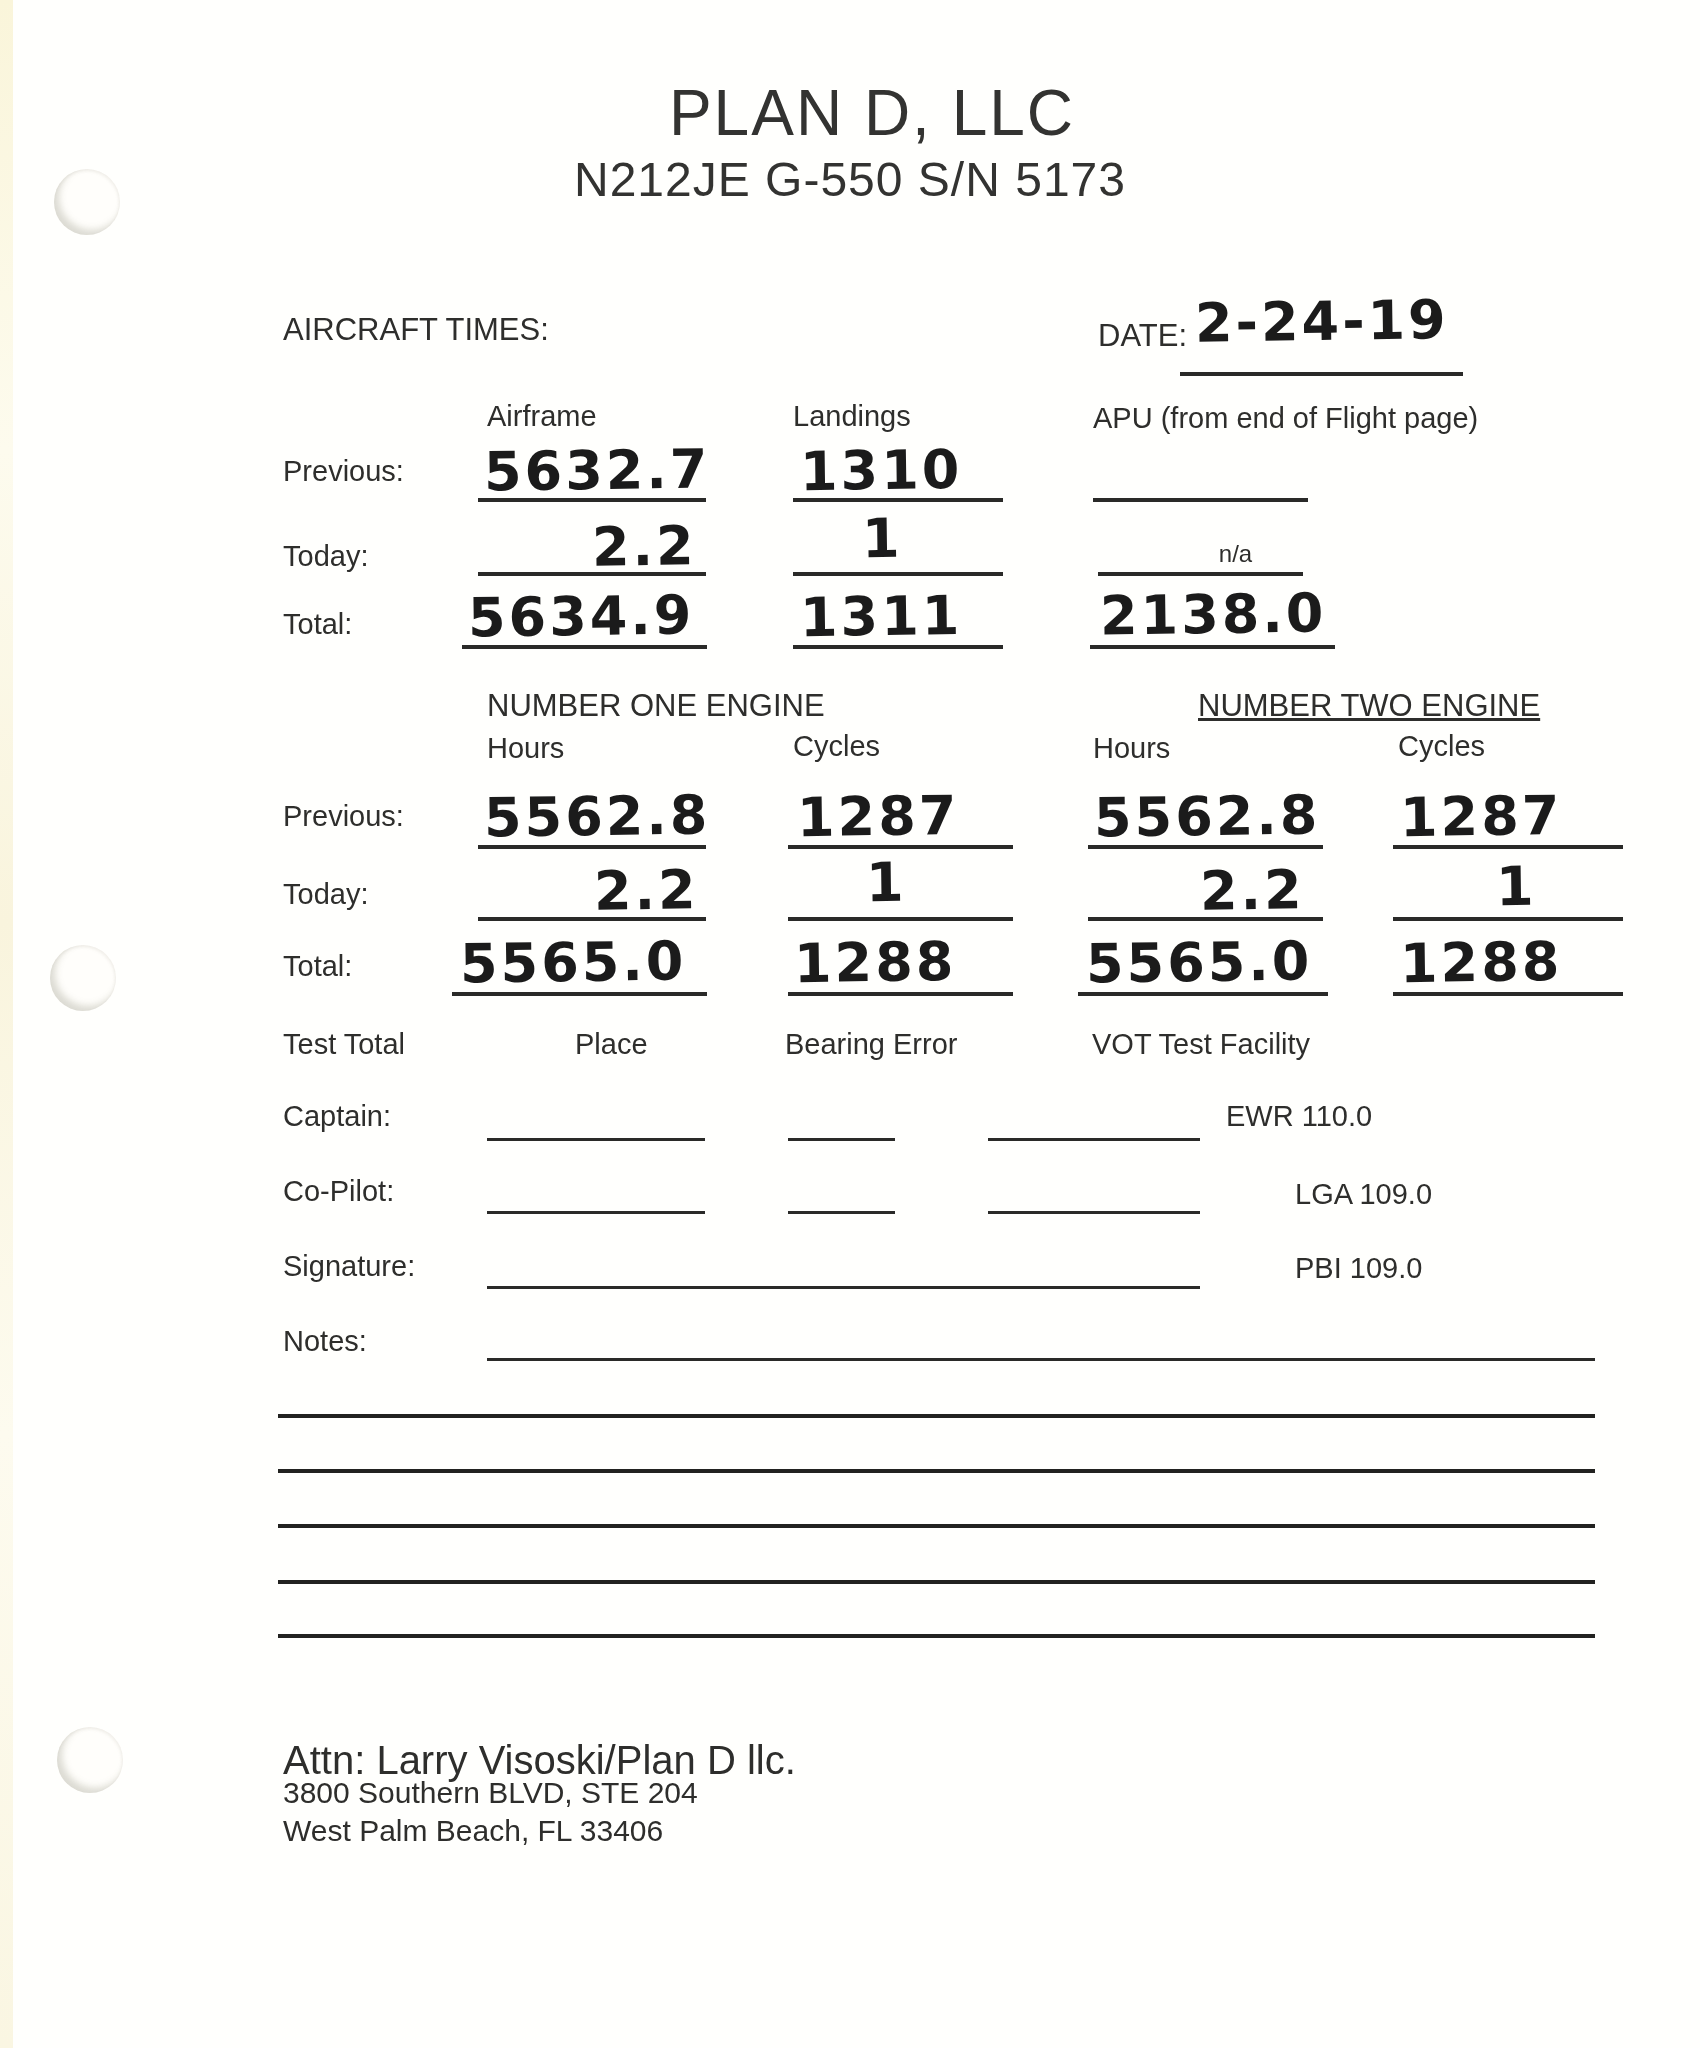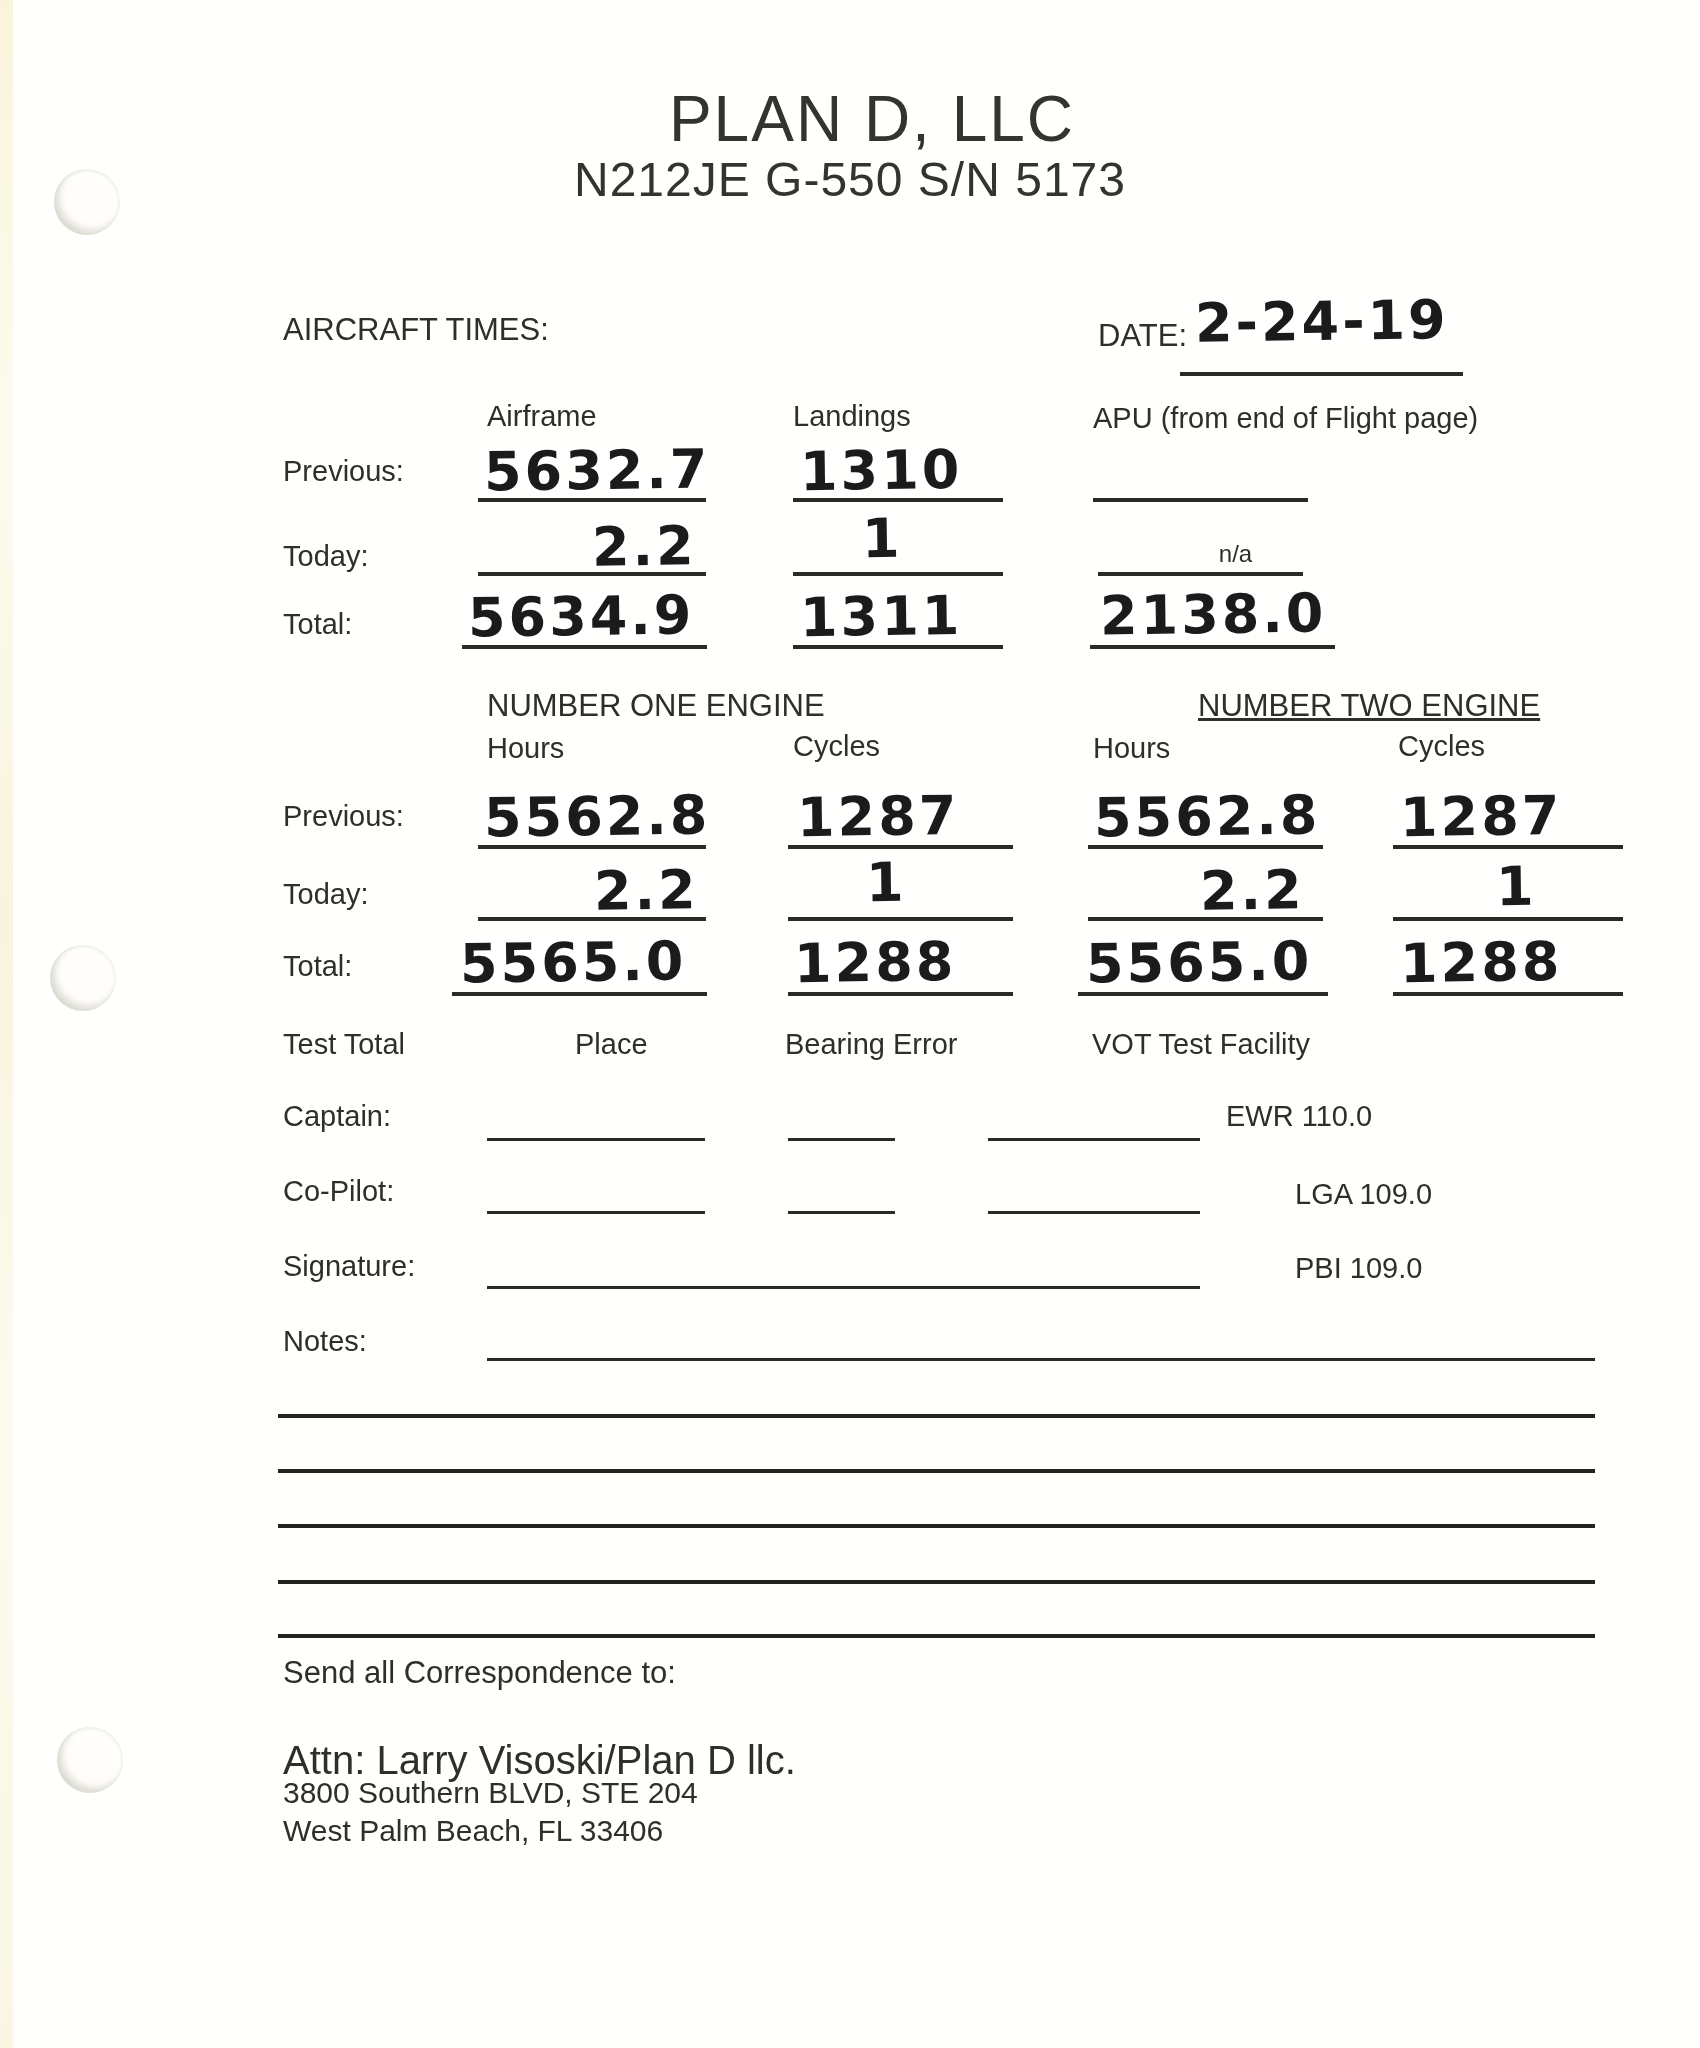--- a/index.html
+++ b/index.html
@@ -29,21 +29,21 @@
 </style>
 </head>
 <body>
 
 <div class="page">
   <div class="edge-strip"></div>
   <div class="hole" style="left:54px;top:169px;"></div>
   <div class="hole" style="left:50px;top:945px;"></div>
   <div class="hole" style="left:57px;top:1727px;"></div>
 
-  <div class="t title2" style="top:82px;padding-left:44px;">PLAN D, LLC</div>
+  <div class="t title2" style="top:76px;padding-left:44px;">PLAN D, LLC</div>
   <div class="t title3" style="top:152px;">N212JE G-550 S/N 5173</div>
 
   <div class="t sec" style="left:283px;top:312px;">AIRCRAFT TIMES:</div>
   <div class="t sec" style="left:1098px;top:318px;">DATE:</div>
   <div class="t hand" style="left:1195px;top:295px;">2-24-19</div>
   <div class="uline" style="left:1180px;top:372px;width:283px;"></div>
 
   <div class="t lbl" style="left:487px;top:400px;">Airframe</div>
   <div class="t lbl" style="left:793px;top:400px;">Landings</div>
   <div class="t lbl" style="left:1093px;top:402px;">APU (from end of Flight page)</div>
@@ -130,18 +130,17 @@
   <div class="t lbl" style="left:1295px;top:1252px;">PBI 109.0</div>
 
   <div class="t lbl" style="left:283px;top:1325px;">Notes:</div>
   <div class="thinline" style="left:487px;top:1358px;width:1108px;"></div>
   <div class="rline" style="left:278px;top:1414px;width:1317px;"></div>
   <div class="rline" style="left:278px;top:1469px;width:1317px;"></div>
   <div class="rline" style="left:278px;top:1524px;width:1317px;"></div>
   <div class="rline" style="left:278px;top:1580px;width:1317px;"></div>
   <div class="rline" style="left:278px;top:1634px;width:1317px;"></div>
 
-  <div class="t sec" style="left:283px;top:1655px;">Send all Correspondence to:</div>
   <div class="t lbl" style="left:283px;top:1738px;font-size:40px;">Attn: Larry Visoski/Plan D llc.</div>
   <div class="t lbl" style="left:283px;top:1776px;font-size:30px;">3800 Southern BLVD, STE 204</div>
   <div class="t lbl" style="left:283px;top:1814px;font-size:30px;">West Palm Beach, FL 33406</div>
 
 </div>
 
 </body></html>

